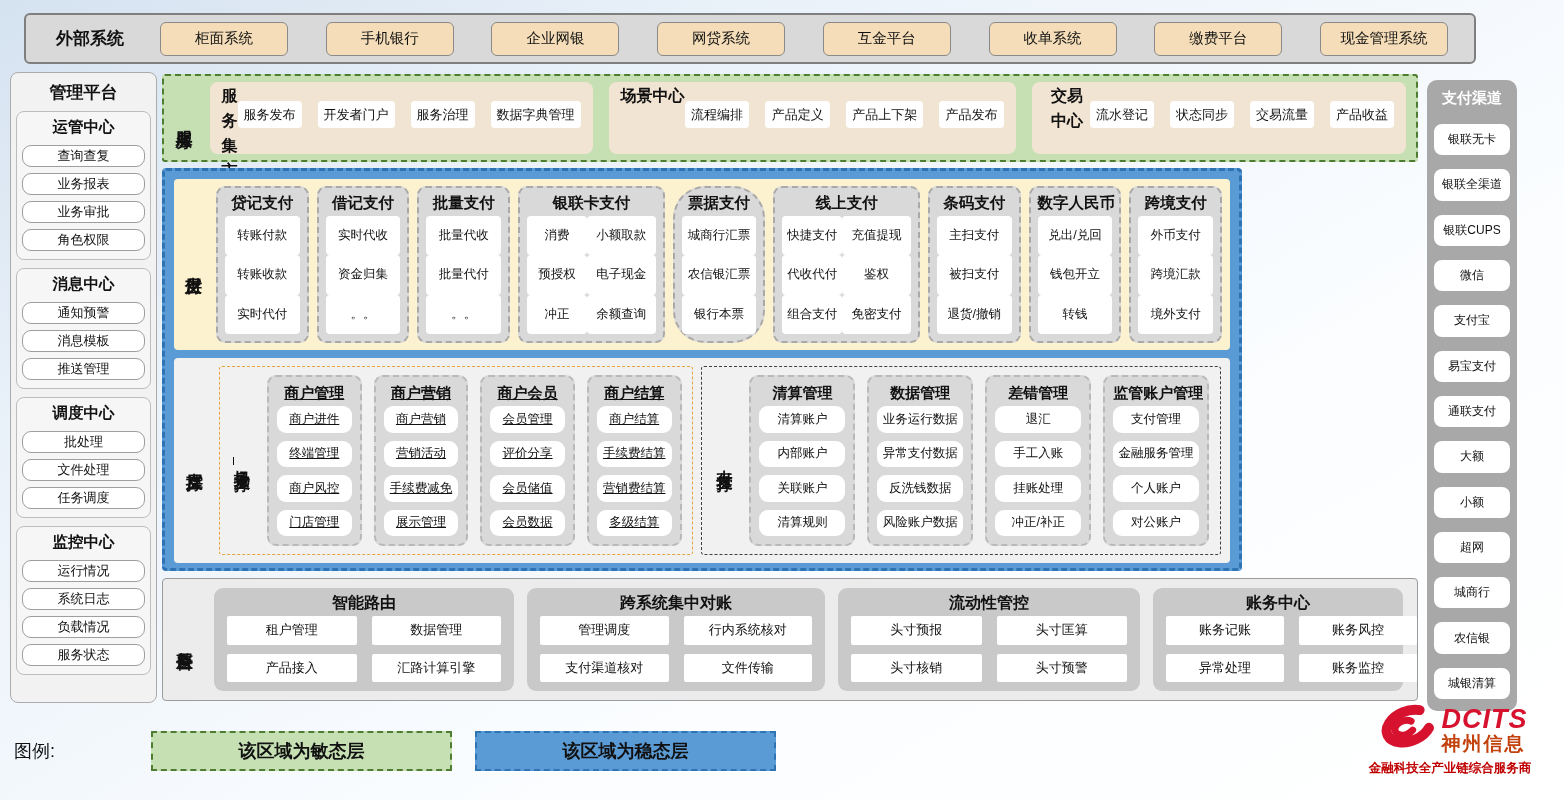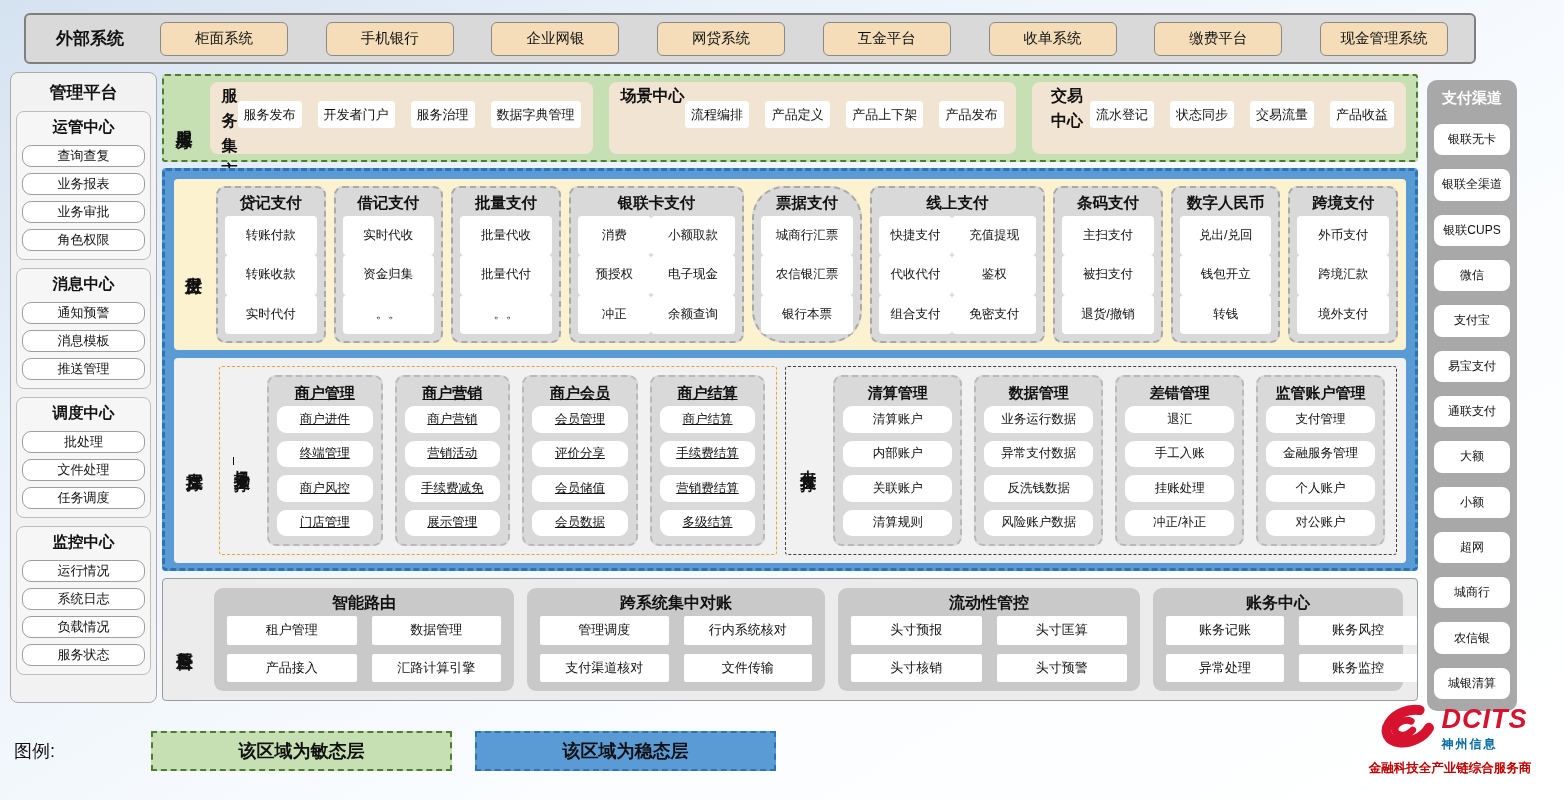--- a/index.html
+++ b/index.html
@@ -61,21 +61,21 @@
   .svc-panel { height:72px; background:#f2e4d3; border-radius:8px; padding:1px 12px 0; display:flex; flex-direction:row; }
   .svc-title { text-align:center; font-weight:bold; font-size:16px; line-height:25px; }
   .svc-items { flex:1; display:flex; gap:16px; align-items:center; justify-content:center; padding-bottom:8px; }
   .svc-btn {
     background:#fff; border-radius:4px; height:27px; flex:1;
     display:flex; align-items:center; justify-content:center; font-size:13px; white-space:nowrap; padding:0 6px;
   }
 
   
   #stable {
-    position:absolute; left:162px; top:168px; width:1256px; height:403px;
+    position:absolute; left:162px; top:168px; width:1080px; height:403px;
     background:#5b9bd5; border:3.5px dashed #2e74b5; border-radius:4px; padding:8px 9px;
   }
   .pay-panel { height:171px; background:#fcf2d0; border-radius:4px; display:flex; padding:7px 8px; gap:8px; }
   .pay-label { font-size:17px; width:26px; align-self:center; letter-spacing:1px; }
   .pay-col { background:#d9d9d9; border:2px dashed #a9a9a9; border-radius:9px; padding:2px 7px 7px; display:flex; flex-direction:column; min-width:0; }
   .pay-col-title { text-align:center; font-weight:bold; font-size:15.5px; line-height:26px; white-space:nowrap; }
   .pay-items { flex:1; display:grid; }
   .pay-items.c1 { grid-template-columns:1fr; }
   .pay-items.c2 { grid-template-columns:1fr 1.15fr; }
   .pay-btn {
@@ -117,21 +117,21 @@
   .legend-label { font-size:18px; margin-right:96px; }
   .legend-box { width:301px; height:40px; display:flex; align-items:center; justify-content:center; font-size:18px; font-weight:bold; margin-right:23px; }
   .legend-box.agile { background:#c6e0b4; border:2px dashed #4e7d32; }
   .legend-box.stable { background:#5b9bd5; border:2.5px dashed #2e74b5; }
 
   
   #logo { position:absolute; right:18px; top:704px; width:192px; text-align:center; }
   .logo-row { display:flex; align-items:center; justify-content:center; gap:5px; }
   .logo-texts { display:flex; flex-direction:column; align-items:flex-start; }
   .logo-brand { color:#d6122e; font-weight:bold; font-style:italic; font-size:27px; line-height:27px; letter-spacing:1px; }
-  .logo-name { color:#0369a1; font-weight:bold; font-size:12px; line-height:22px; letter-spacing:2px; }
+  .logo-name { color:#c2410c; font-weight:bold; font-size:19px; line-height:22px; letter-spacing:2px; }
   .logo-tagline { color:#c00000; font-weight:bold; font-size:12.5px; margin-top:4px; white-space:nowrap; }
 </style>
 </head>
 <body>
 
 <div id="external-bar">
   <div class="ext-title">外部系统</div>
   <div class="ext-items">
       <div class="ext-btn">柜面系统</div>
       <div class="ext-btn">手机银行</div>

